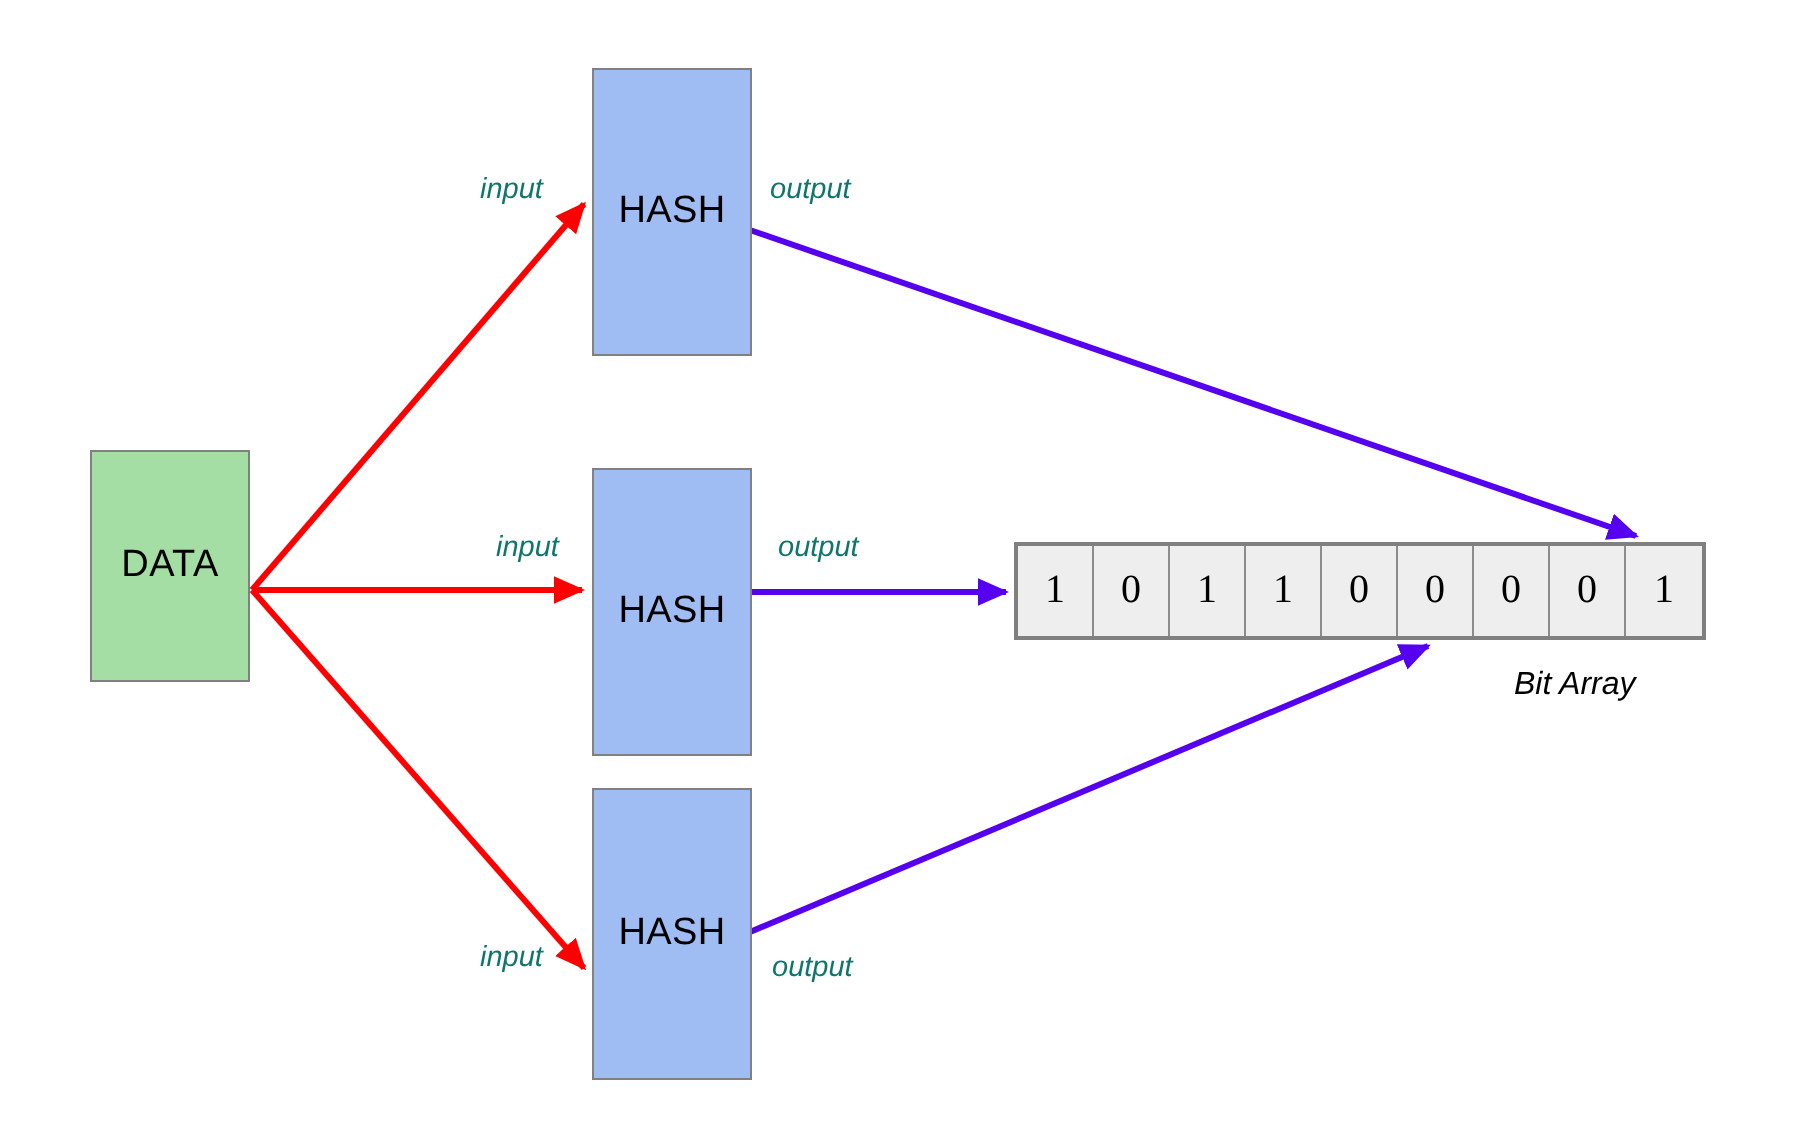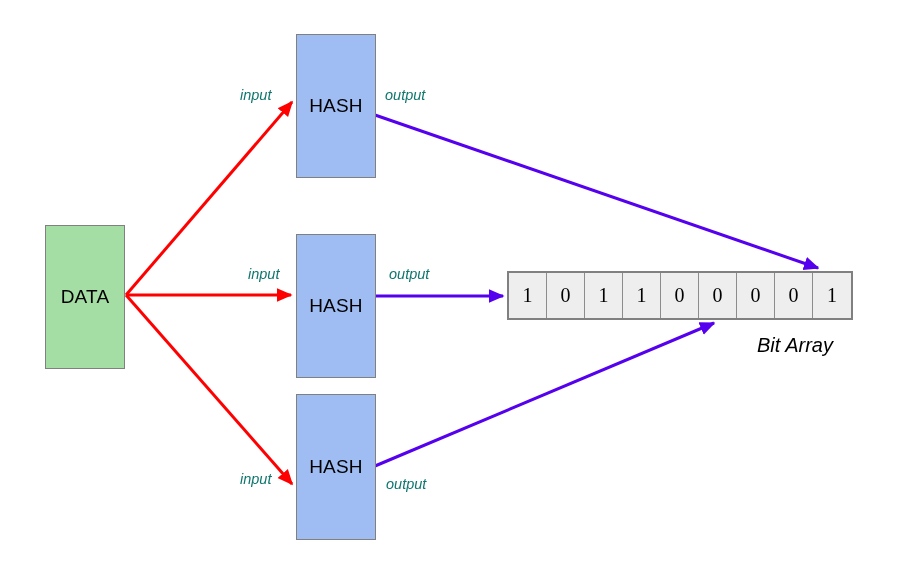--- a/index.html
+++ b/index.html
@@ -37,21 +37,21 @@
     border: 1px solid #808080;
     font-size: 19px;
     color: #000000;
     font-family: "Liberation Sans", sans-serif;
     letter-spacing: 0.2px;
   }
   .node-data {
     left: 45px;
     top: 225px;
     width: 80px;
-    height: 144px;
+    height: 116px;
     background: #a5dea5;
   }
   .node-hash {
     left: 296px;
     width: 80px;
     background: #9fbdf2;
   }
   .node-hash-1 { top: 34px;  height: 144px; }
   .node-hash-2 { top: 234px; height: 144px; }
   .node-hash-3 { top: 394px; height: 146px; }
@@ -91,21 +91,21 @@
     color: #000000;
   }
   .bit-cell:last-child { border-right: none; }
 
   #bit-array-label {
     position: absolute;
     left: 757px;
     top: 334px;
     font-family: "Liberation Sans", sans-serif;
     font-style: italic;
-    font-size: 20px;
+    font-size: 16px;
     color: #000000;
     white-space: nowrap;
     text-align: center;
   }
 </style>
 </head>
 <body>
 
 <div id="canvas">
 

